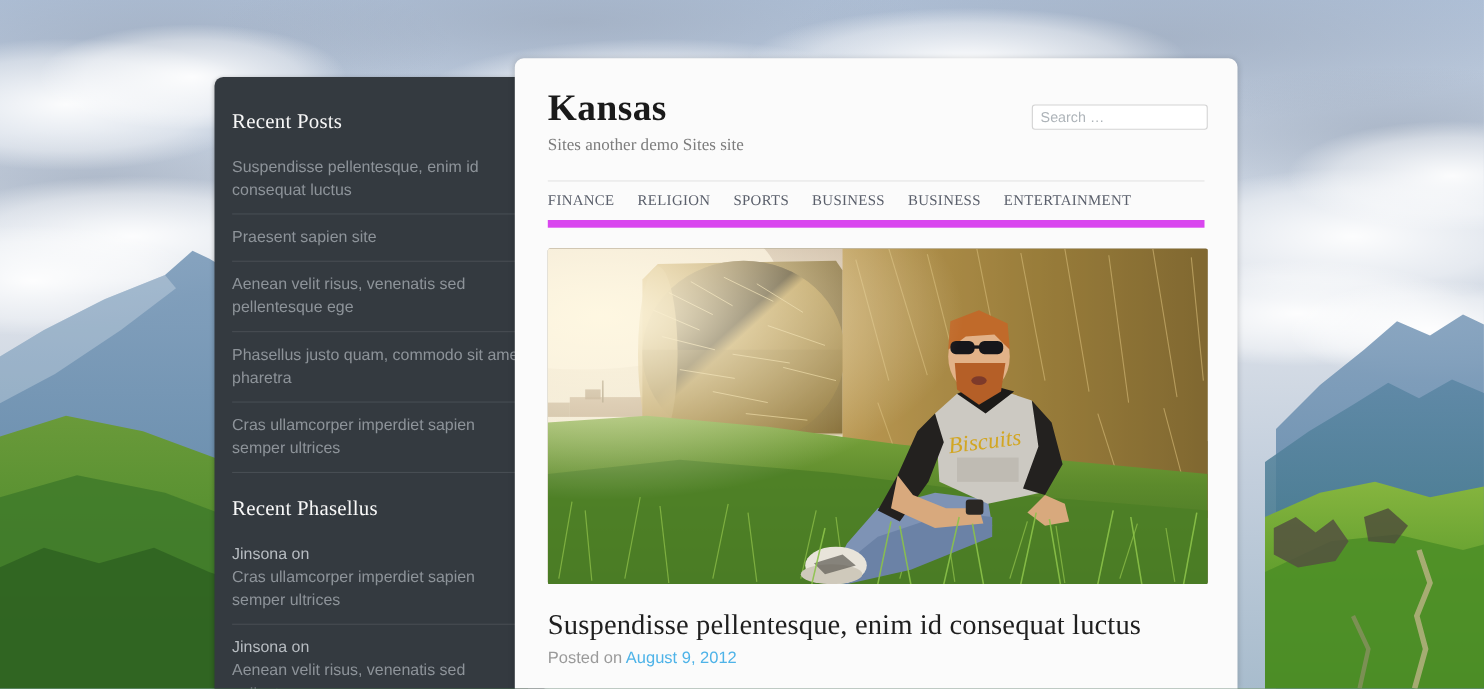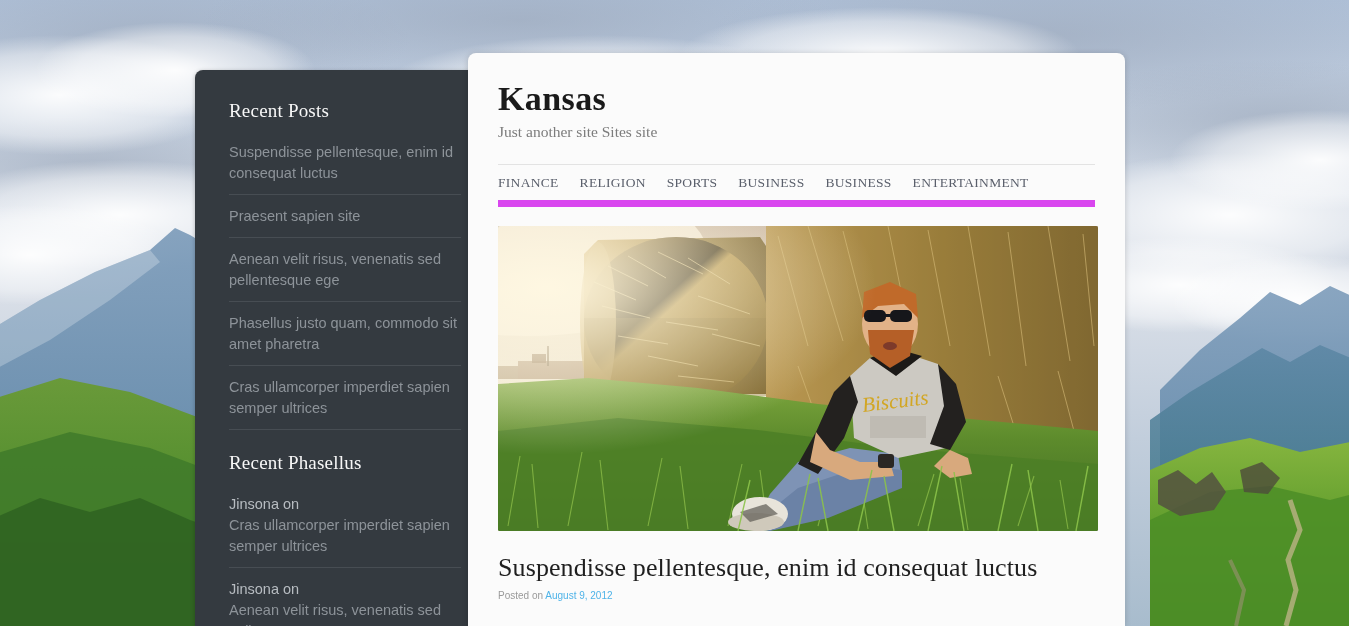--- a/index.html
+++ b/index.html
@@ -30,21 +30,21 @@
   #sidebar {
     position: absolute;
     left: 195px; top: 70px;
     width: 300px; height: 556px;
     background: #343a40;
     border-top-left-radius: 8px;
     border-top-right-radius: 8px;
     overflow: hidden;
     box-shadow: 0 1px 4px rgba(0,0,0,0.25);
   }
-  .widget { padding: 0 34px; }
+  .widget { padding: 0 16px; }
   .widget:first-child { padding-top: 30px; }
   .widget-title {
     font-family: "Liberation Serif", serif;
     font-size: 19px;
     font-weight: 400;
     color: #f7f7f7;
     margin: 0 0 16px 0;
     letter-spacing: .2px;
   }
   .widget + .widget { margin-top: 22px; }
@@ -151,21 +151,21 @@
     font-size: 26px;
     font-weight: 400;
     color: #1f1f1f;
     margin: 21px 0 0 0;
     line-height: 1.2;
     letter-spacing: .1px;
   }
   .entry-title a { color: inherit; text-decoration: none; }
   .entry-meta {
     margin: 7px 0 0 0;
-    font-size: 10px;
+    font-size: 15px;
     color: #9a9a9a;
   }
   .entry-meta a { color: #4eb3e8; text-decoration: none; }
 </style>
 </head>
 <body>
 
 <div id="bg-photo">
   <svg viewBox="0 0 1349 626" preserveAspectRatio="none">
     <defs>
@@ -292,21 +292,22 @@
 
       </ul>
     </section>
 
   </aside>
 
   <div id="main-panel">
 
     <header class="site-header">
       <h1 class="site-title">Kansas</h1>
-      <p class="site-description">Just another site Sites site</p>
+      <p class="site-description">Sites another demo Sites site</p>
+      <input id="search-box" type="text" placeholder="Search …" style="">
     </header>
 
     <nav class="nav-wrap">
       <ul>
         <li>
           <a href="#">FINANCE</a></li>
         <li>
           <a href="#">RELIGION</a></li>
         <li>
           <a href="#">SPORTS</a></li>

